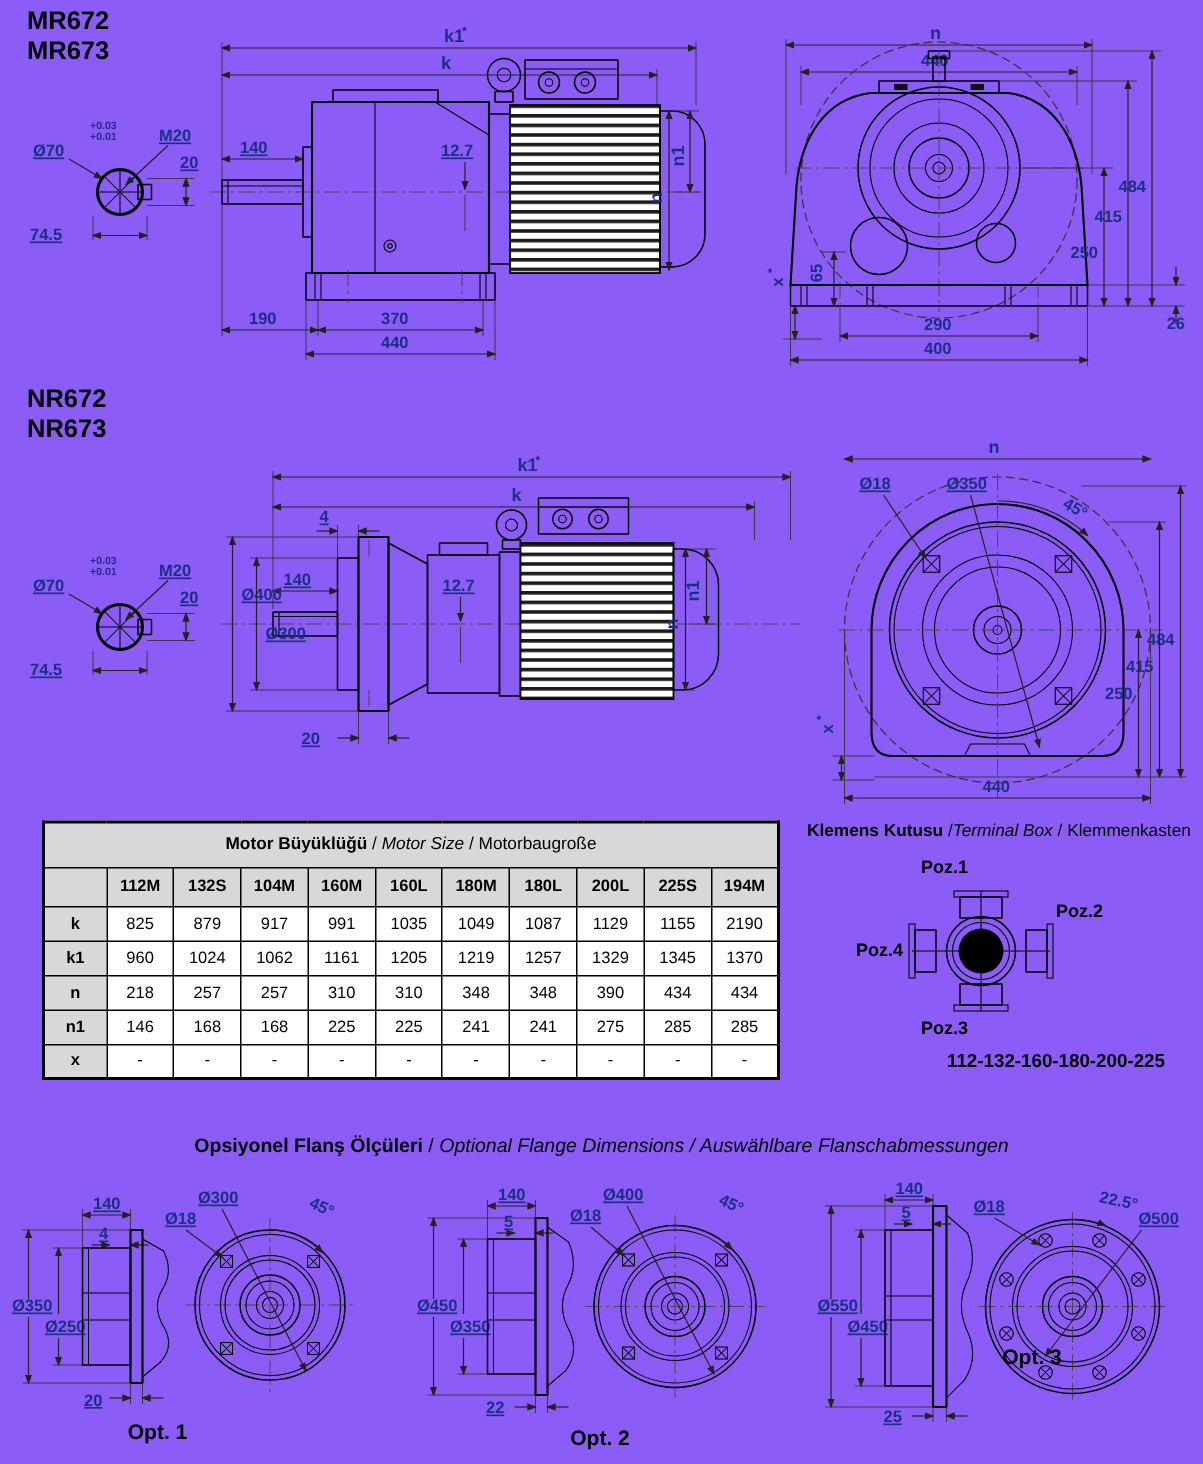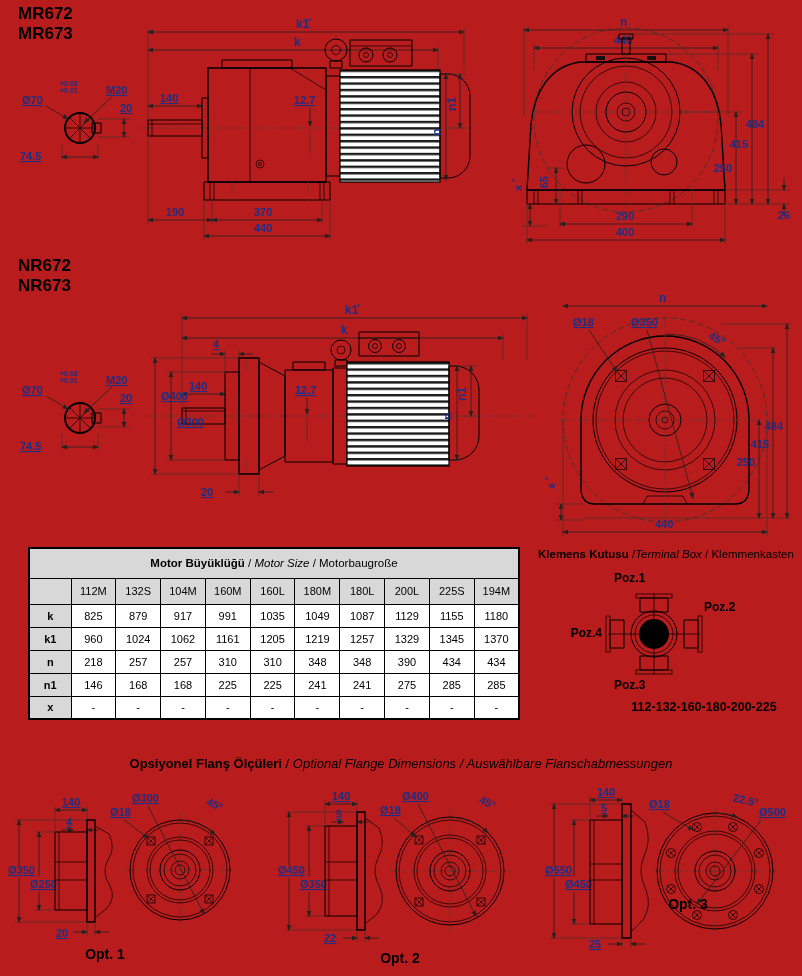--- a/index.html
+++ b/index.html
@@ -1,38 +1,38 @@
 <!DOCTYPE html>
 <html><head>
 <meta charset="utf-8">
 <style>
   *{margin:0;padding:0;box-sizing:border-box}
   html,body{background:#fff}
   body{font-family:"Liberation Sans",sans-serif;color:#000}
-  #page{position:relative;width:802px;height:976px;background:#b91c1c;overflow:hidden}
+  #page{position:relative;width:802px;height:976px;background:#8b5cf6;overflow:hidden}
   .abs{position:absolute}
   .model{font-size:17px;font-weight:bold;line-height:1.2;color:#000}
   svg{overflow:visible}
   svg text{font-family:"Liberation Sans",sans-serif;font-weight:bold;font-size:11px;fill:#1c2f86}
   .sup{font-size:8px}
   .big{font-size:12px}
   .tol{font-size:7px}
   .u{text-decoration:underline}
   .ol{fill:none;stroke:#000;stroke-width:1.4;stroke-linejoin:round}
   .ml{fill:none;stroke:#000;stroke-width:1;stroke-linejoin:round}
   .tl{fill:none;stroke:#000;stroke-width:.7}
   .dash{fill:none;stroke:#333;stroke-width:.8;stroke-dasharray:6 3}
   .cl{fill:none;stroke:#444;stroke-width:.6;stroke-dasharray:11 3 2 3}
   .ext{stroke:#333;stroke-width:.6}
   .dim{fill:none;stroke:#222;stroke-width:.8;marker-start:url(#arr);marker-end:url(#arr)}
   .de{fill:none;stroke:#222;stroke-width:.8;marker-end:url(#arr)}
   .dimtable{border-collapse:collapse;table-layout:fixed;width:492px;font-size:11px;border:2px solid #000;background:#fff}
   .dimtable td{border:1px solid #000;text-align:center;vertical-align:middle;height:23px;padding:0;color:#000}
   .dimtable .ttl{height:30px;background:#d8d8d8;font-size:11.5px}
-  .dimtable .ch{background:#d8d8d8;font-weight:normal;height:26px}
+  .dimtable .ch{background:#d8d8d8;font-weight:bold;height:26px}
   .dimtable .rl{background:#d8d8d8;font-weight:bold}
   .it{font-style:italic}
   .b{font-weight:bold}
   .sect-title{font-size:13px;text-align:center;color:#000}
   .kt-title{font-size:11.5px;color:#000}
   .poz{font-weight:bold;font-size:12px;text-align:left;color:#000}
   .opt-label{font-weight:bold;font-size:14px;text-align:center;color:#000}
   .sizes{font-weight:bold;font-size:12.5px;text-align:center;color:#000}
 </style>
 </head>
@@ -444,21 +444,21 @@
       <td class="rl">k</td>
       <td>825</td>
       <td>879</td>
       <td>917</td>
       <td>991</td>
       <td>1035</td>
       <td>1049</td>
       <td>1087</td>
       <td>1129</td>
       <td>1155</td>
-      <td>1180</td>
+      <td>2190</td>
     </tr>
     <tr>
       <td class="rl">k1</td>
       <td>960</td>
       <td>1024</td>
       <td>1062</td>
       <td>1161</td>
       <td>1205</td>
       <td>1219</td>
       <td>1257</td>

